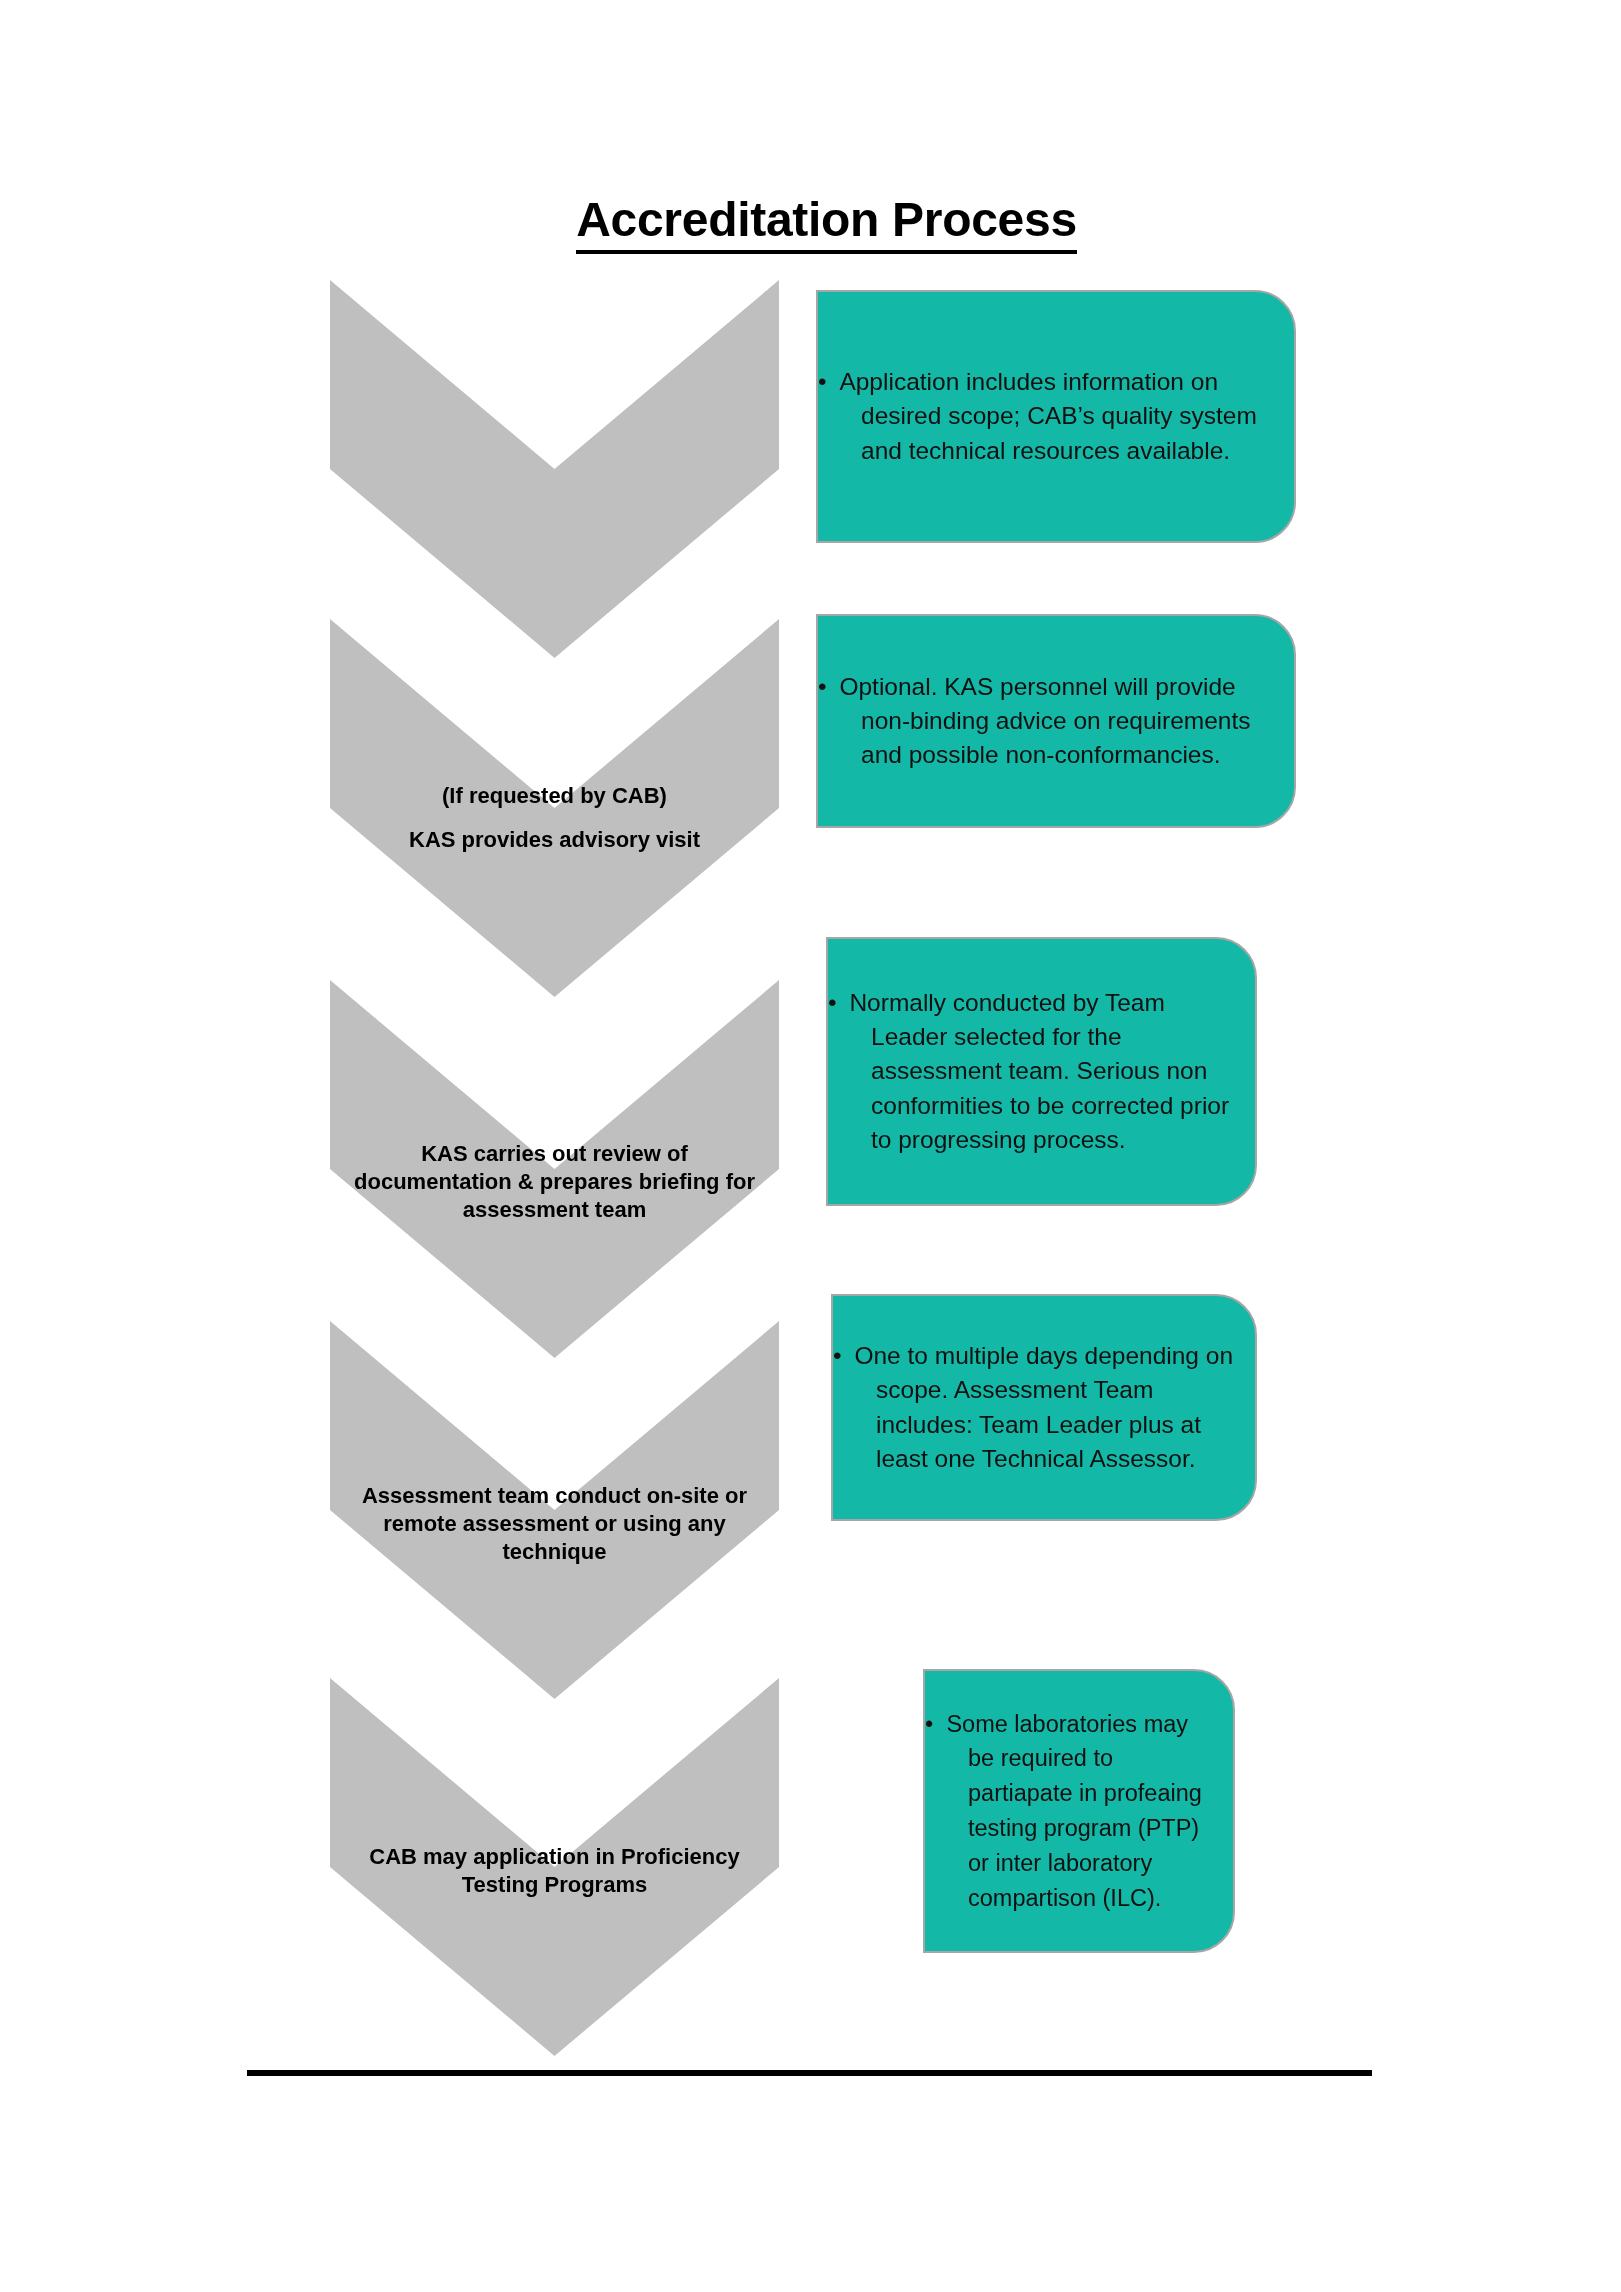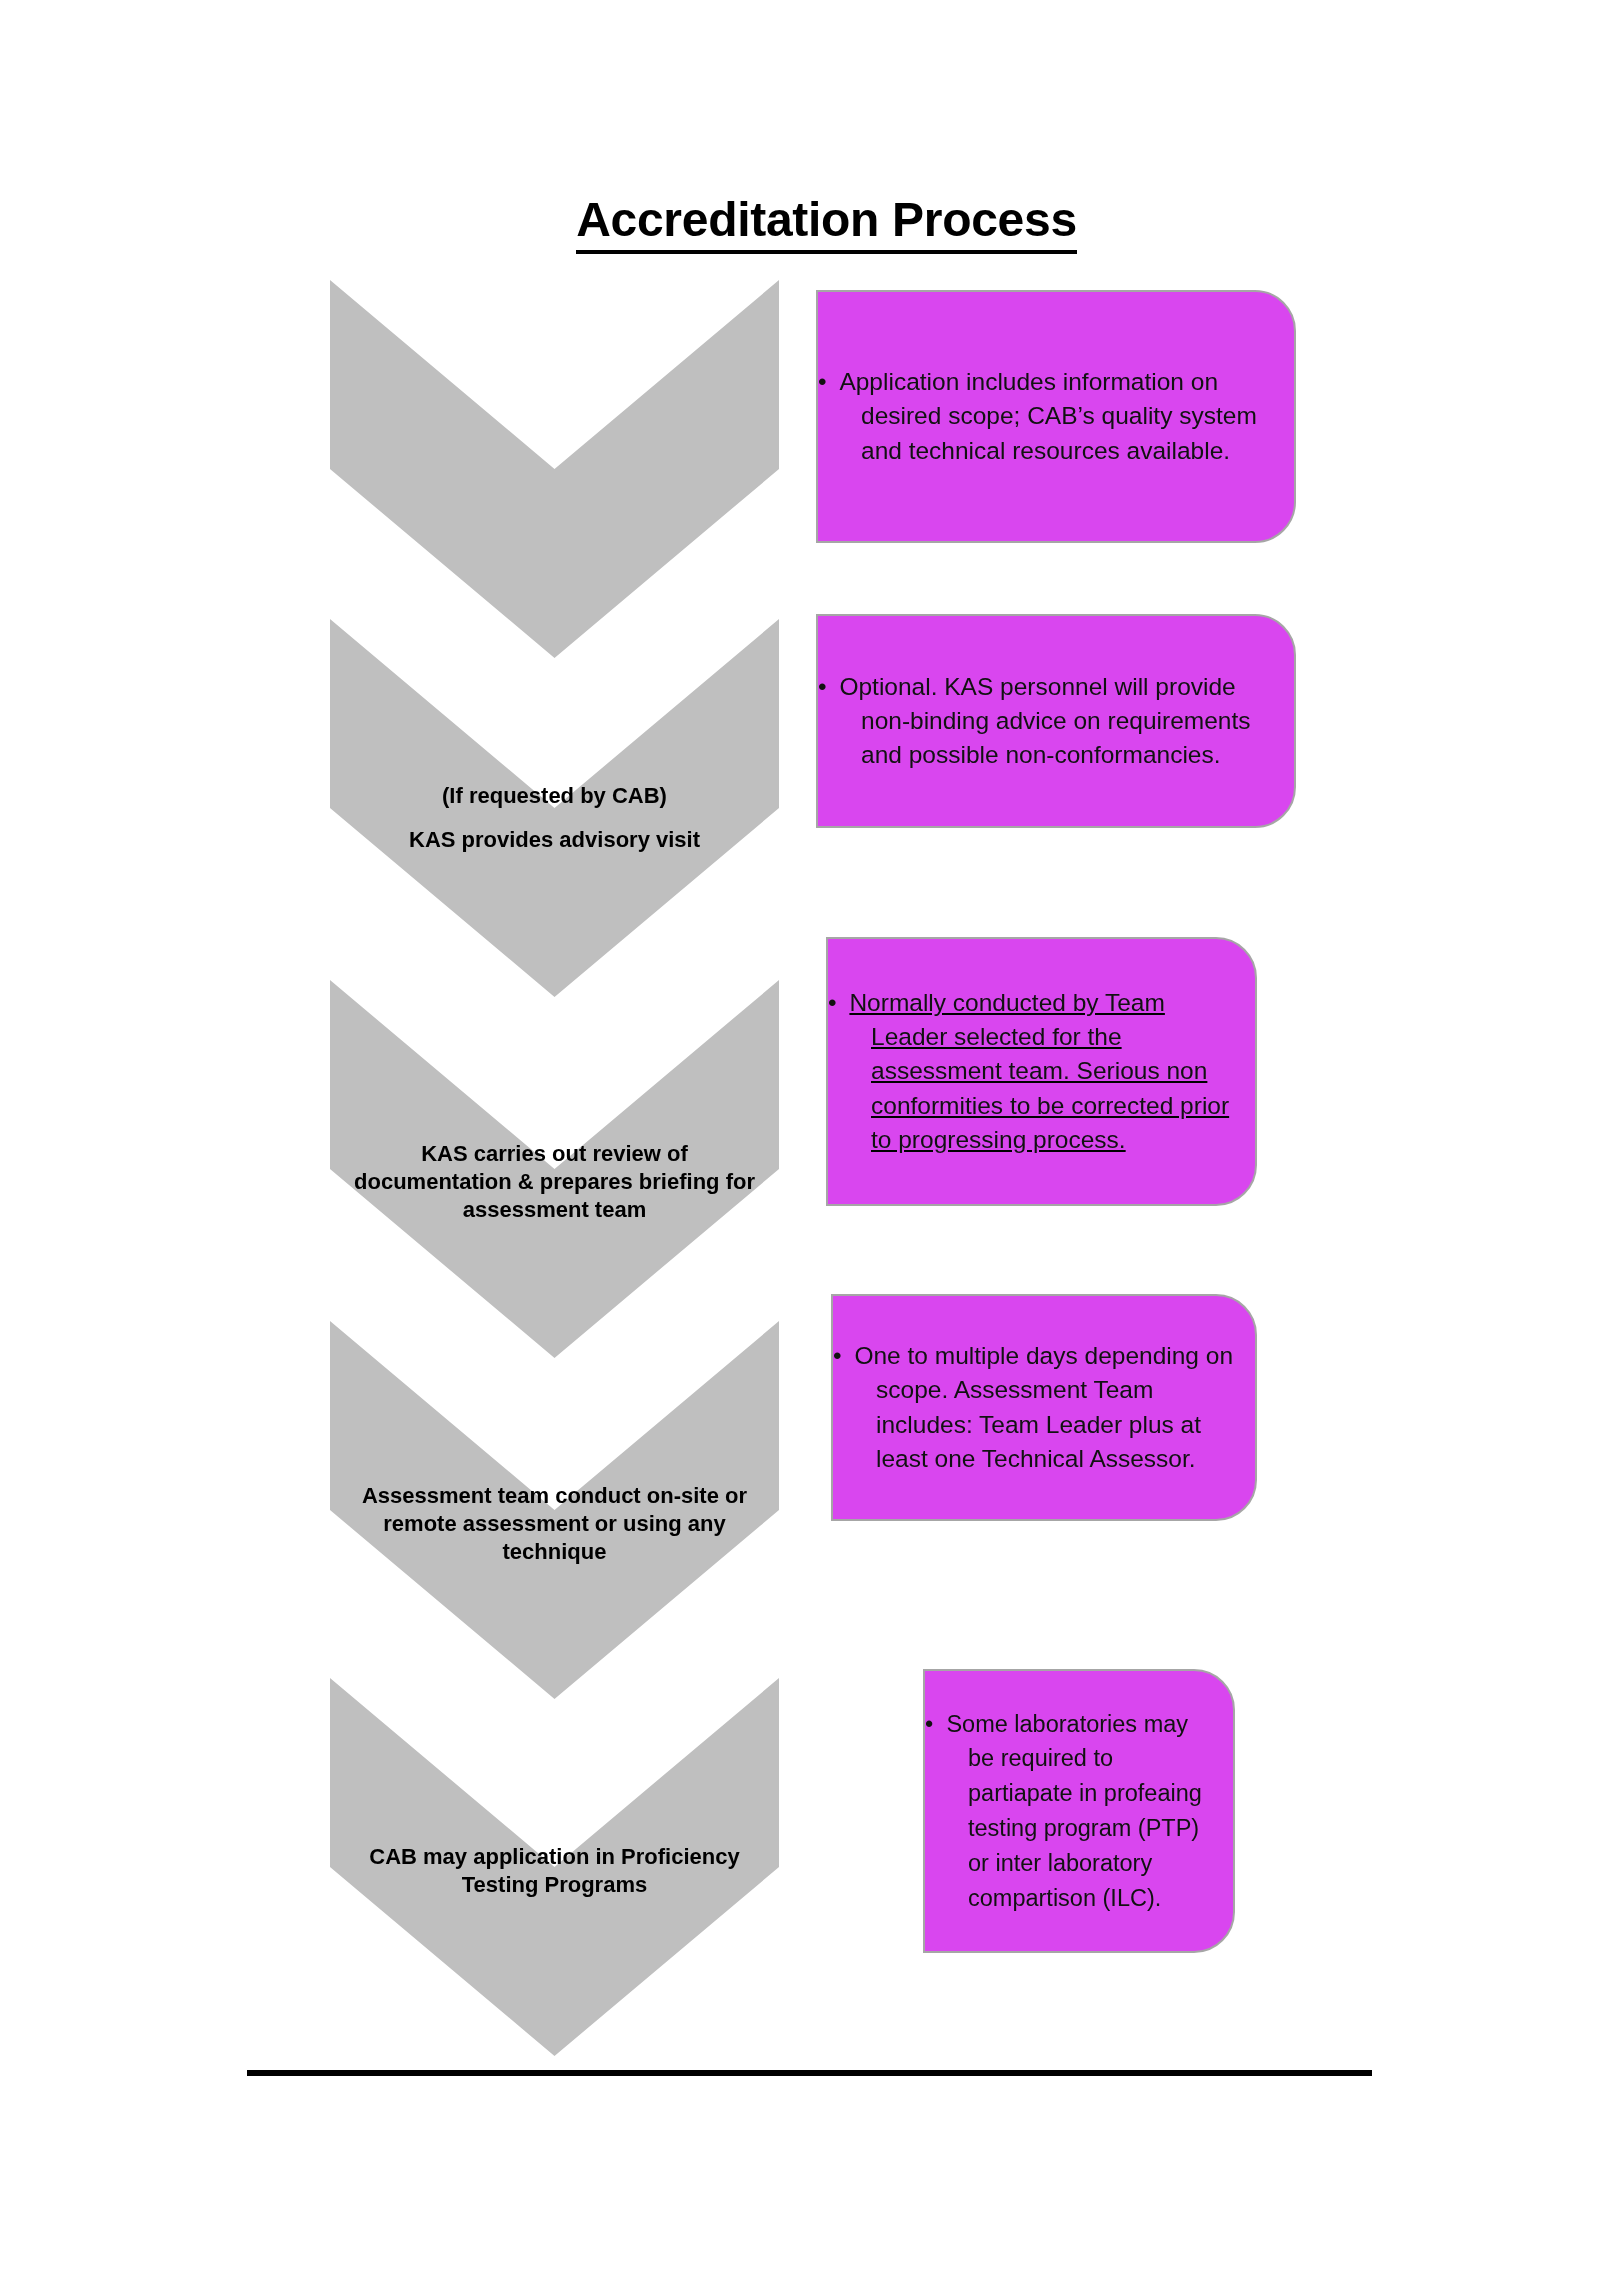--- a/index.html
+++ b/index.html
@@ -53,21 +53,21 @@
     pointer-events: none;
   }
   .chev-label.spaced {
     line-height: 2.0;
   }
 
   
   .callout {
     position: absolute;
     box-sizing: border-box;
-    background: #d946ef;
+    background: #14b8a6;
     border: 2px solid #a6a6a6;
     border-radius: 0px 41px 41px 0px;
     display: flex;
     align-items: center;
   }
   .callout-text {
     position: relative;
     font-size: 24.5px;
     line-height: 1.40;
     color: #111111;
@@ -112,21 +112,21 @@
   <div class="callout" style="left:816px; top:614px; width:480px; height:214px;">
     <div class="callout-text">Optional.  KAS personnel will provide non-binding advice on requirements and possible non-conformancies.</div>
   </div>
 
   <div class="chevron" style="left:330px; top:980px; width:449px; height:378px;"></div>
   <div class="chev-label" style="left:323px; top:1140px; width:463px;">
     <div>KAS carries out review of</div>
     <div>documentation &amp; prepares briefing for</div>
     <div>assessment team</div>
   </div>
-  <div class="callout" style="left:826px; top:937px; width:431px; height:269px;text-decoration:underline;">
+  <div class="callout" style="left:826px; top:937px; width:431px; height:269px;">
     <div class="callout-text">Normally conducted by Team Leader selected for the assessment team. Serious non conformities to be corrected prior to progressing process.</div>
   </div>
 
   <div class="chevron" style="left:330px; top:1321px; width:449px; height:378px;"></div>
   <div class="chev-label" style="left:323px; top:1482px; width:463px;">
     <div>Assessment team conduct on-site or</div>
     <div>remote assessment or using any</div>
     <div>technique</div>
   </div>
   <div class="callout" style="left:831px; top:1294px; width:426px; height:227px;">

